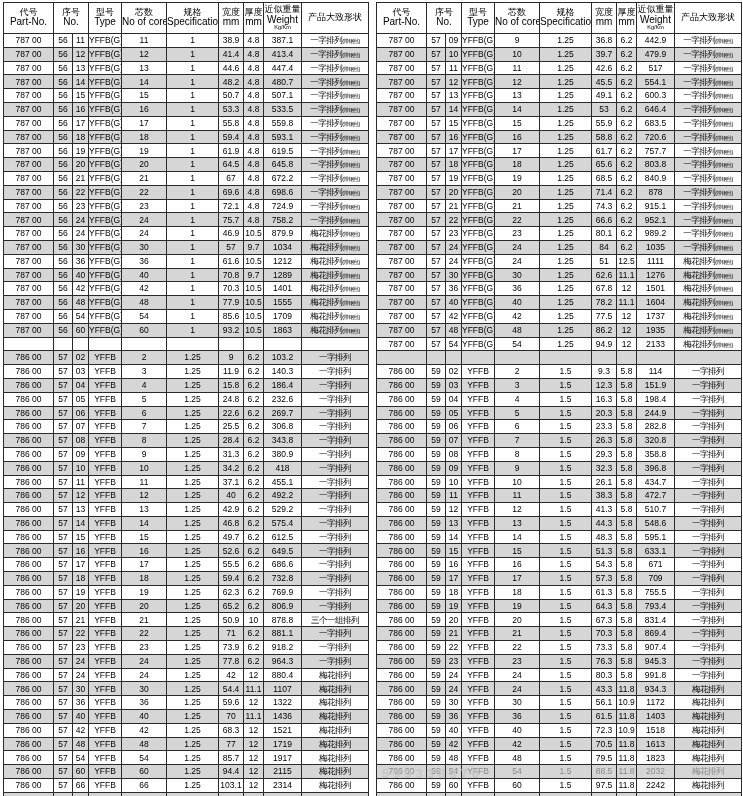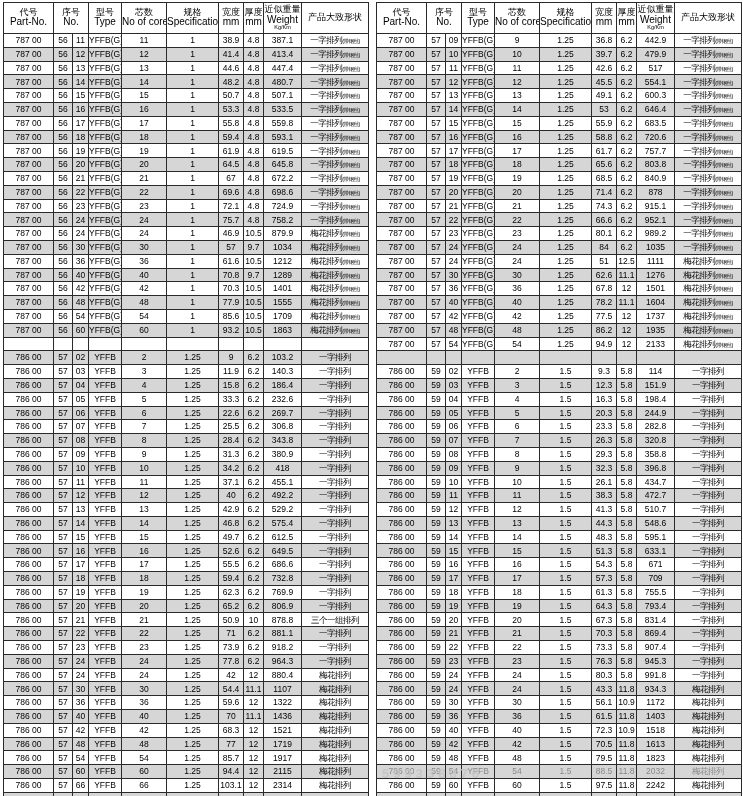--- a/index.html
+++ b/index.html
@@ -399,21 +399,21 @@
           <td>186.4</td>
           <td class="cell-shape"><span>一字排列</span></td>
         </tr>
         <tr>
           <td>786 00</td>
           <td>57</td>
           <td>05</td>
           <td>YFFB</td>
           <td>5</td>
           <td>1.25</td>
-          <td>33.3</td>
+          <td>24.8</td>
           <td>6.2</td>
           <td>232.6</td>
           <td class="cell-shape"><span>一字排列</span></td>
         </tr>
         <tr>
           <td>786 00</td>
           <td>57</td>
           <td>06</td>
           <td>YFFB</td>
           <td>6</td>

